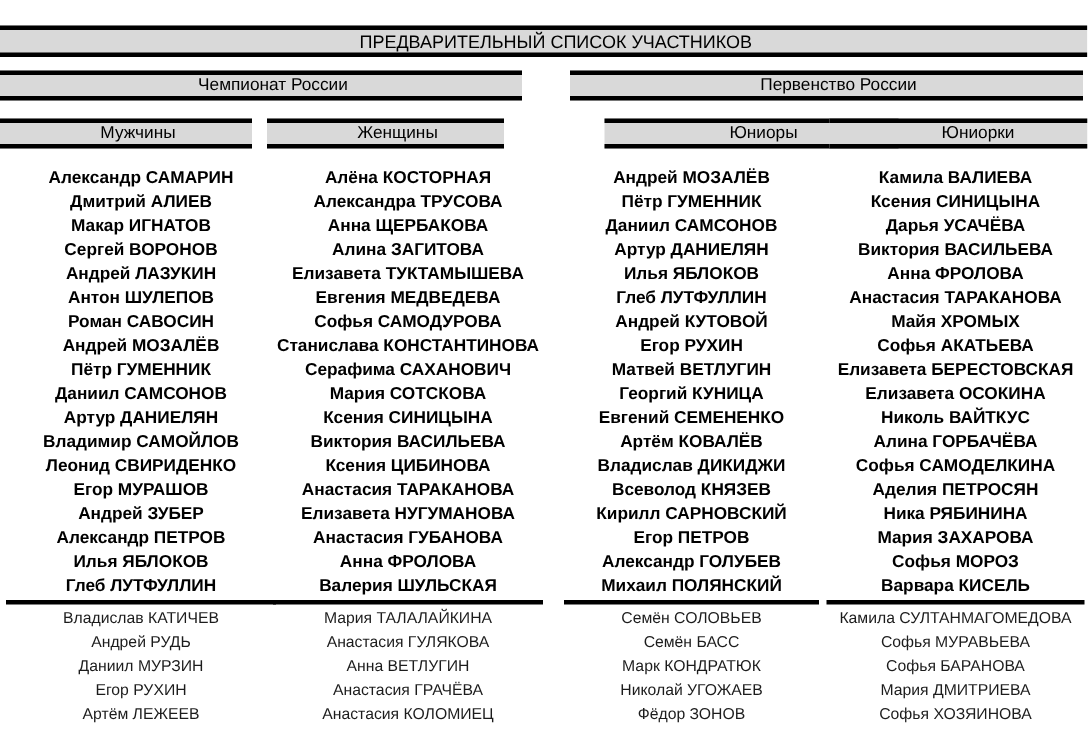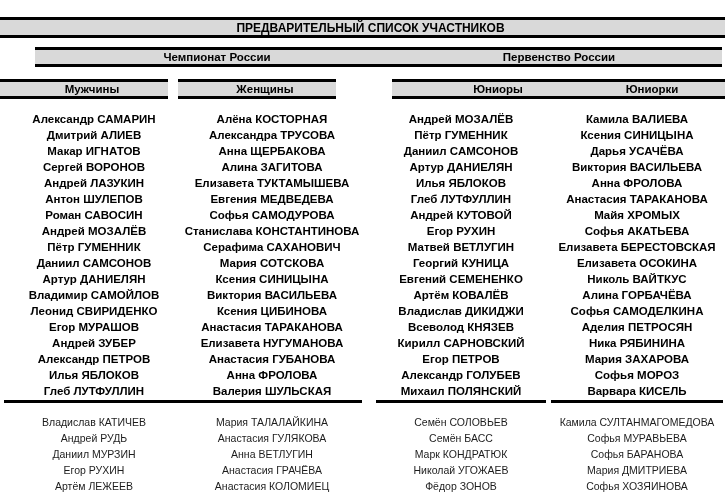--- a/index.html
+++ b/index.html
@@ -11,48 +11,48 @@
   }
   .sheet { position:relative; width:725px; height:500px; background:#ffffff; overflow:hidden; }
 
   .bar {
     position:absolute;
     background:#d9d9d9;
     border-top:3px solid #000;
     border-bottom:3px solid #000;
     height:20px;
     display:flex; align-items:center; justify-content:center;
-    font-weight:bold; font-size:11.5px;
+    font-weight:normal; font-size:11.5px;
     white-space:nowrap;
     padding-left:16px;
   }
   .title-bar { left:0; width:725px; top:17px; height:21px; font-size:12px; }
 
-  .section-left  { left:0;   width:348px; top:47px;margin-left:35px; }
+  .section-left  { left:0;   width:348px; top:47px; }
   .section-right { left:380px; width:342px; top:47px; }
 
   .hdr-men     { left:0;   width:168px; top:79px; }
   .hdr-women   { left:178px; width:158px; top:79px; }
-  .hdr-jmen    { left:392px; width:196px; top:79px; }
+  .hdr-jmen    { left:403px; width:196px; top:79px; }
   .hdr-jwomen  { left:553px; width:182px; top:79px; }
 
   .col { position:absolute; top:111px; }
   .col-men    { left:4px;   width:180px; }
   .col-women  { left:182px; width:180px; }
   .col-jmen   { left:376px; width:170px; }
   .col-jwomen { left:551px; width:172px; }
 
   .row {
     height:16px;
     display:flex; align-items:center; justify-content:center;
     font-weight:bold; font-size:11.5px;
     white-space:nowrap;
   }
   .divider { height:2.5px; background:#000; margin-top:1px; }
-  .reserve { margin-top:12px; }
+  .reserve { margin-top:2px; }
   .reserve .row { font-weight:normal; font-size:10.5px; height:15.8px; color:#1c1c1c; }
 </style>
 </head>
 <body>
 
 <div class="sheet">
 
   <div class="bar title-bar">
     <span>ПРЕДВАРИТЕЛЬНЫЙ СПИСОК УЧАСТНИКОВ</span>
   </div>

